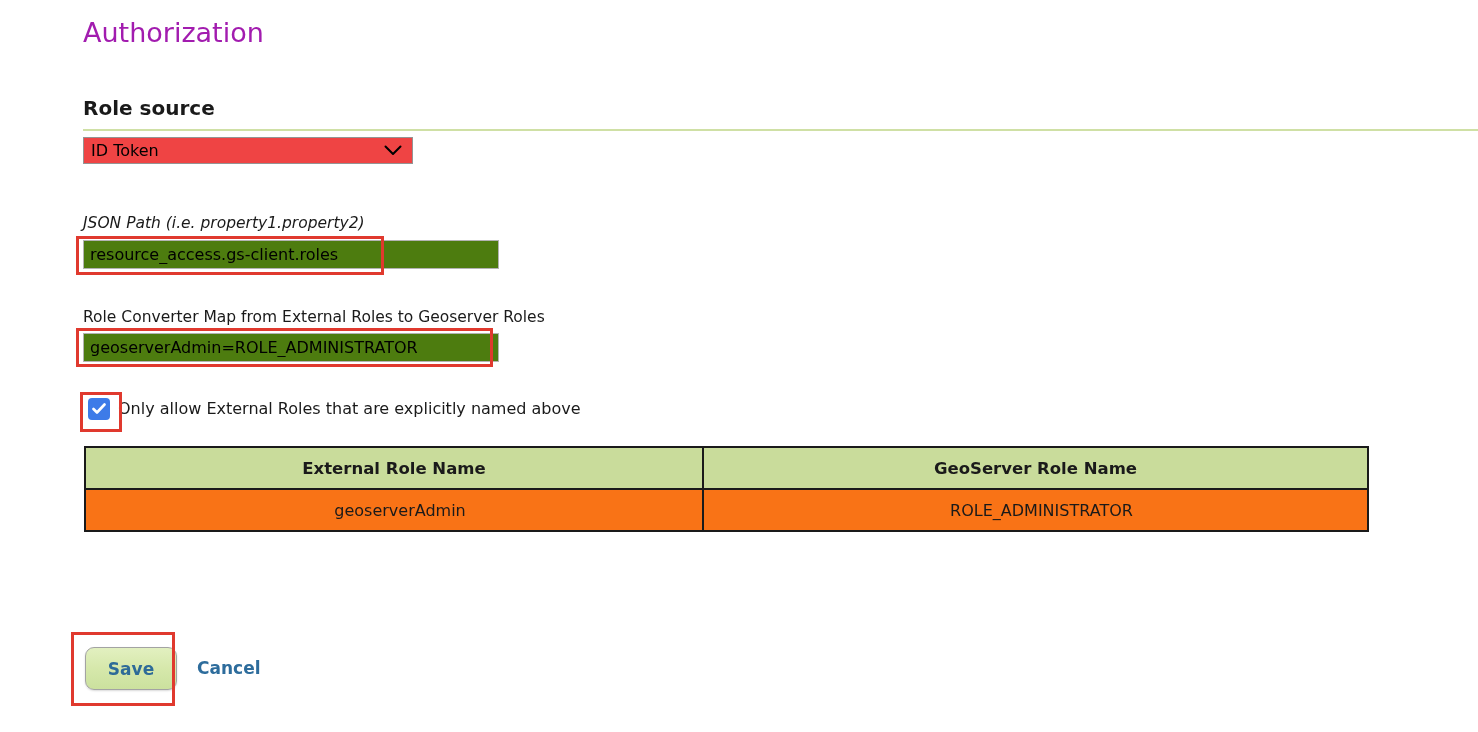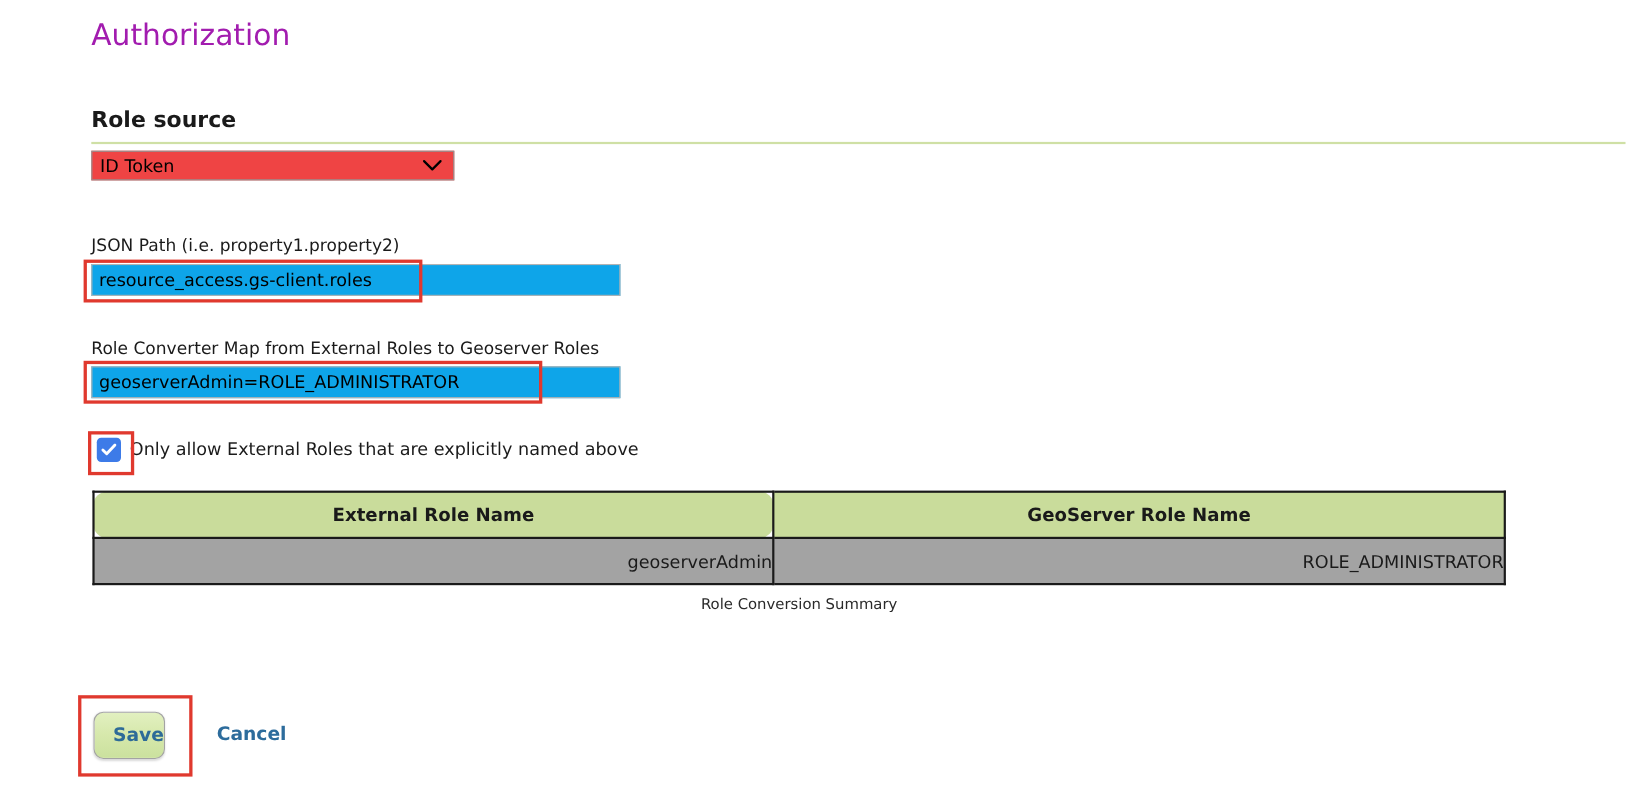--- a/index.html
+++ b/index.html
@@ -57,29 +57,29 @@
   .select-box svg { display: block; }
 
   
   .field-label {
     position: absolute;
     left: 83px;
     font-size: 15.5px;
     color: #1a1a1a;
     white-space: nowrap;
   }
-  .lbl-jsonpath { top: 214px; }
+  .lbl-jsonpath { top: 214px; font-style: italic; }
   .lbl-converter { top: 308px; }
 
   
   .text-input {
     position: absolute;
     left: 83px;
-    width: 481px; height: 29px;
-    background: #0ea5e9;
+    width: 416px; height: 29px;
+    background: #4d7c0f;
     border: 1px solid #b3b3b3;
     font-family: "DejaVu Sans", "Liberation Sans", sans-serif;
     font-size: 16px;
     color: #000000;
     padding: 0 6px;
     outline: none;
   }
   .input-jsonpath { top: 240px; }
   .input-converter { top: 333px; }
 
@@ -126,52 +126,51 @@
   .summary-table th {
     height: 42px;
     background: #c9dc9b;
     font-size: 16.5px;
     font-weight: 700;
     color: #1a1a1a;
     text-align: center;
   }
   .summary-table td {
     height: 42px;
-    background: #a3a3a3;
-    font-size: 16px;
-    color: #1a1a1a;
-    text-align: right;
+    background: #f97316;
+    font-size: 16px;
+    color: #1a1a1a;
+    text-align: center;
     padding-left: 12px;
   }
-  .col-ext { width: 618px; border-radius: 12px; }
+  .col-ext { width: 618px; }
 
   .table-caption {
     position: absolute;
     left: 84px; top: 542px;
     width: 1285px;
     text-align: center;
     font-size: 13.5px;
     color: #2a2a2a;
   }
 
   
   .save-button {
     position: absolute;
     left: 85px; top: 647px;
-    width: 65px; height: 43px;
+    width: 92px; height: 43px;
     border: 1px solid #a3a3a3;
     border-radius: 9px;
     background: linear-gradient(to bottom, #e2f0c0 0%, #d6e8ab 50%, #cbe19e 100%);
     box-shadow: 0 1px 2px rgba(0,0,0,0.15);
     font-family: "DejaVu Sans", "Liberation Sans", sans-serif;
     font-size: 17px;
     font-weight: 700;
     color: #2e6b98;
     cursor: pointer;
-    text-align: right;
   }
   .cancel-link {
     position: absolute;
     left: 197px; top: 658px;
     font-size: 17px;
     font-weight: 700;
     color: #2d6c9c;
     text-decoration: none;
     cursor: pointer;
   }
@@ -230,21 +229,20 @@
       </tr>
     </thead>
     <tbody>
       <tr>
         <td>geoserverAdmin</td>
         <td>ROLE_ADMINISTRATOR</td>
       </tr>
     </tbody>
   </table>
 
-  <div class="table-caption">Role Conversion Summary</div>
 
   <button class="save-button">Save</button>
   <a class="cancel-link">Cancel</a>
 
   <div class="annotation ann-jsonpath"></div>
   <div class="annotation ann-converter"></div>
   <div class="annotation ann-checkbox"></div>
   <div class="annotation ann-save"></div>
 
 </div>

